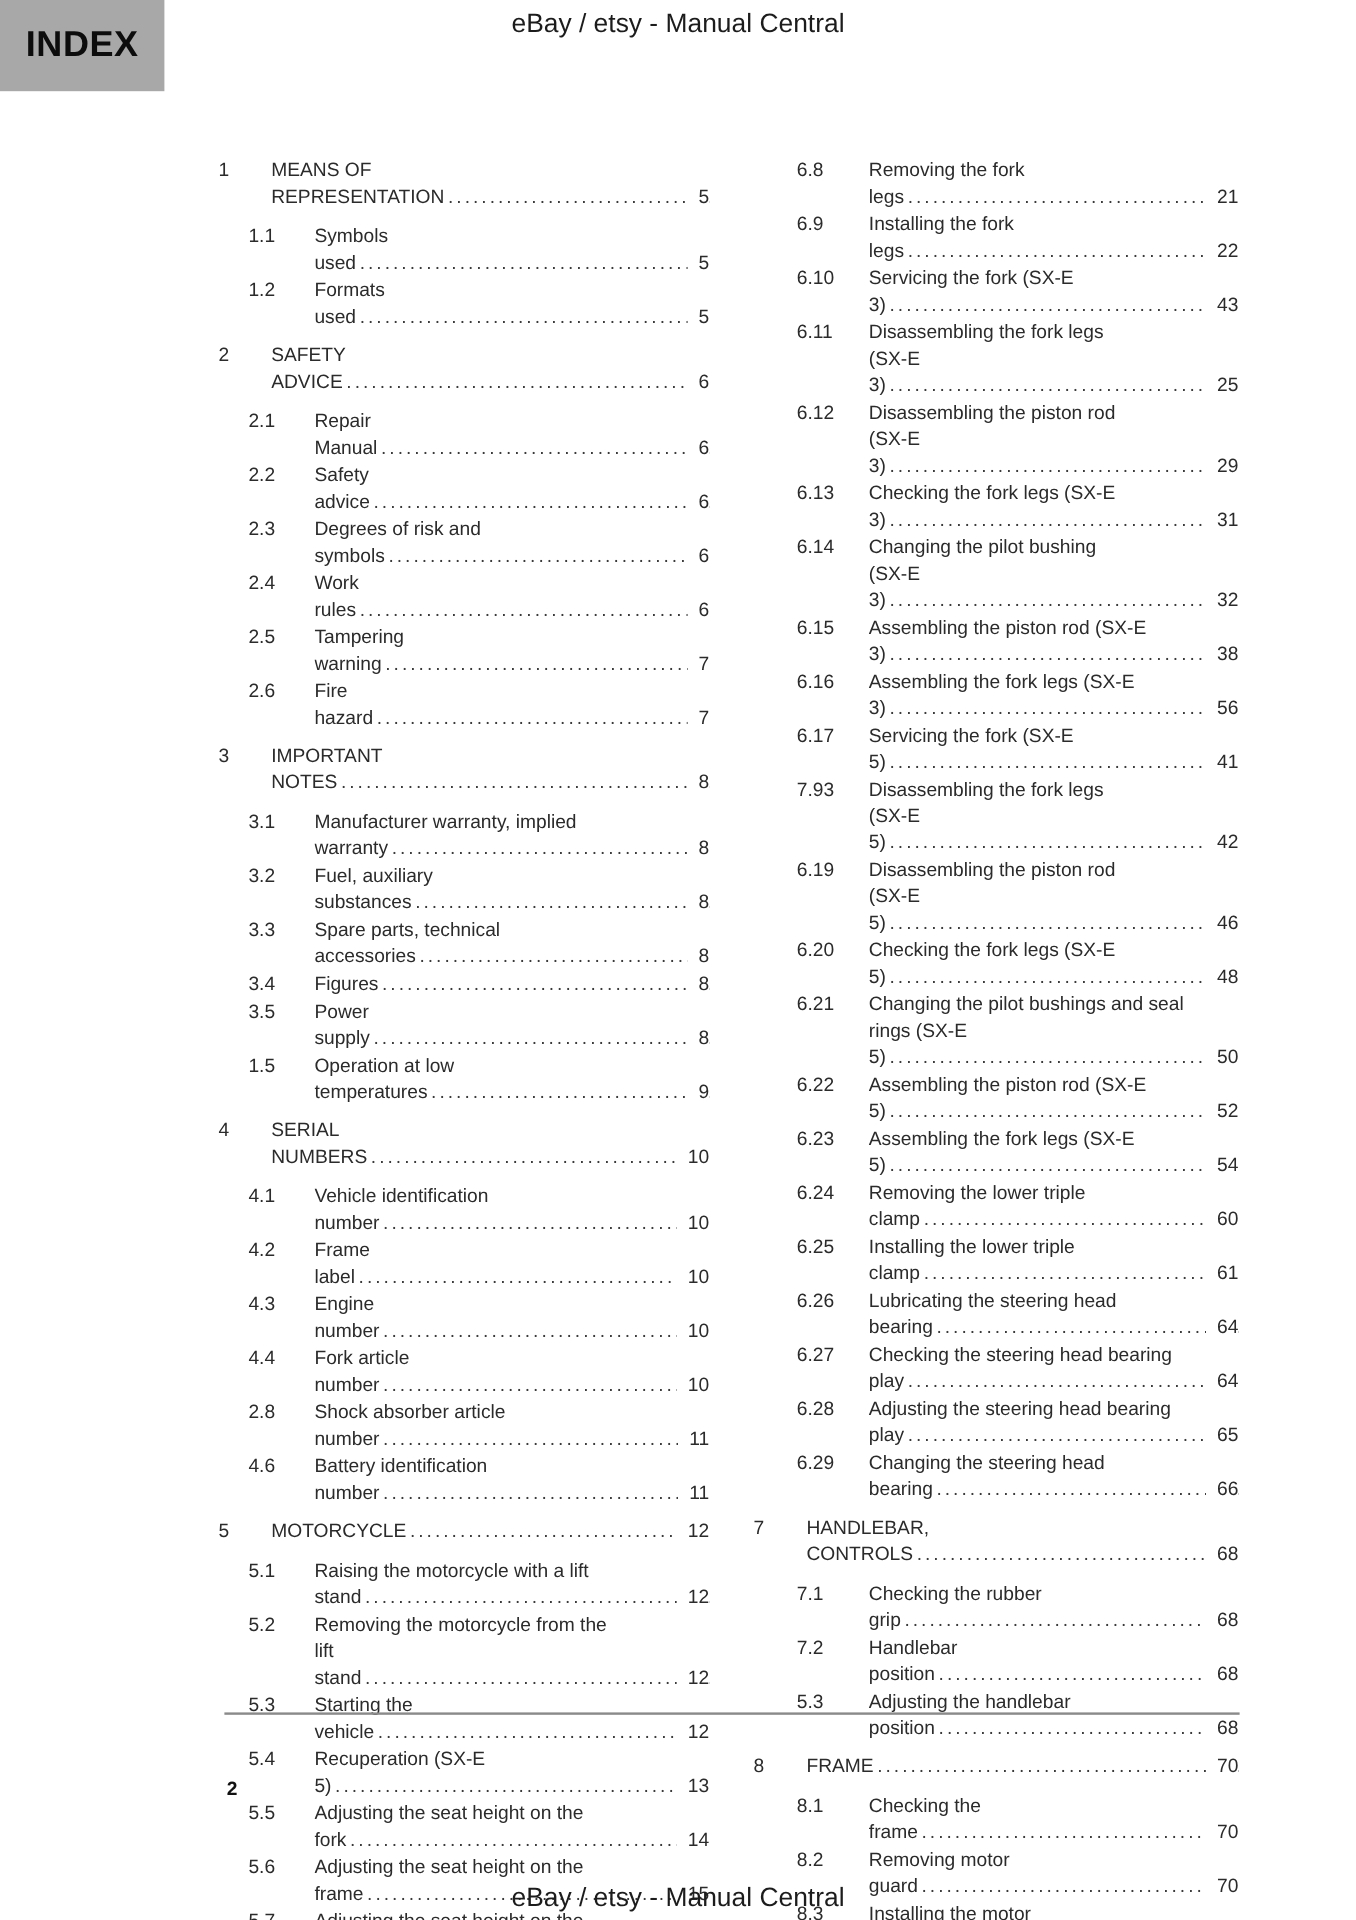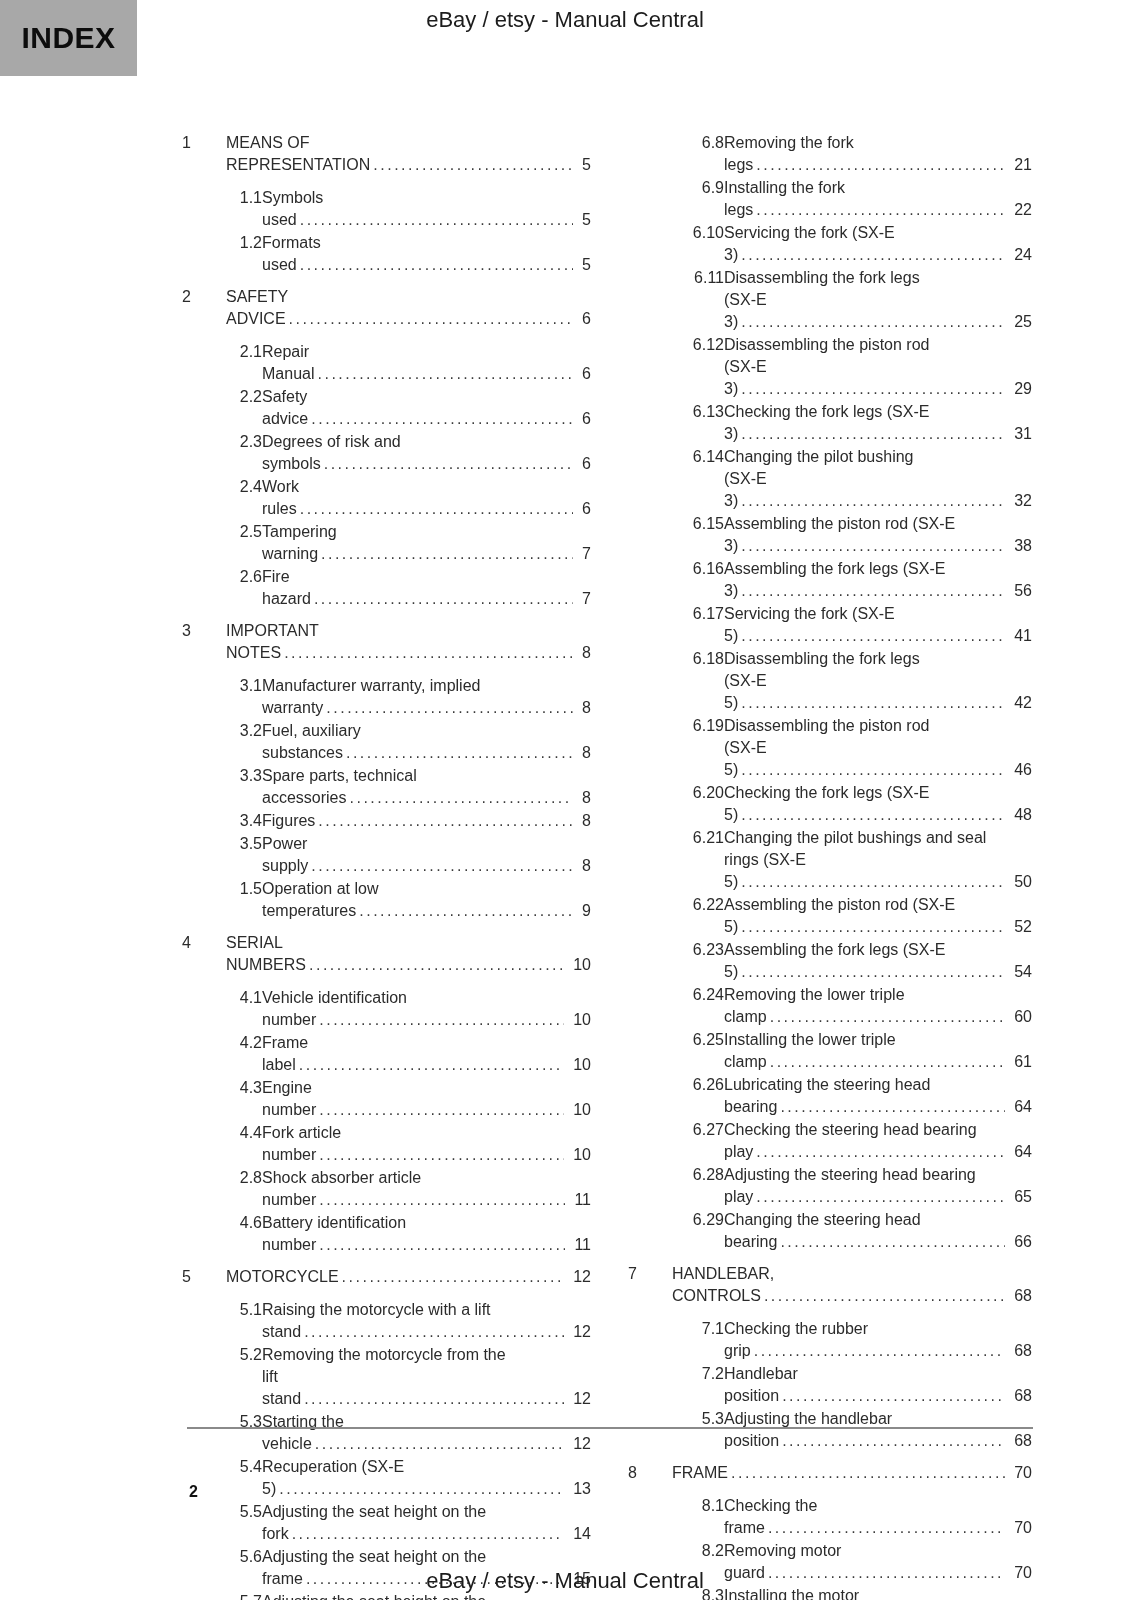--- a/index.html
+++ b/index.html
@@ -29,21 +29,21 @@
     position:absolute;left:182px;top:132px;width:850px;display:flex;
   }
   .toc-col{width:409px;font-size:16px;line-height:22px;}
   #col-right{width:404px;margin-left:37px;}
   .row{display:flex;align-items:flex-start;margin-bottom:1px;}
   .row.chapter{margin-top:10px;margin-bottom:11px;}
   .toc-col .row:first-child{margin-top:0;}
   .num{flex:none;}
   .chapter .num{width:44px;}
   .section{padding-left:25px;}
-  .section .num{width:55px;text-align:right;}
+  .section .num{width:55px;}
   #col-right .section{padding-left:36px;}
   #col-right .section .num{width:60px;}
   .lw{flex:1;position:relative;overflow:hidden;}
   .t{white-space:pre-line;}
   .t::after{
     content:"............................................................................";
     letter-spacing:2.5px;padding-left:3px;color:#3a3a3a;white-space:nowrap;
   }
   .pg{
     position:absolute;right:0;bottom:0;background:#ffffff;padding-left:9px;
@@ -344,21 +344,21 @@
     <span class="lw">
       <span class="t">Installing the fork legs</span>
       <span class="pg">22</span>
     </span>
   </div>
 
   <div class="row section">
     <span class="num">6.10</span>
     <span class="lw">
       <span class="t">Servicing the fork (SX-E 3)</span>
-      <span class="pg">24</span>
+      <span class="pg">43</span>
     </span>
   </div>
 
   <div class="row section">
     <span class="num">6.11</span>
     <span class="lw">
       <span class="t">Disassembling the fork legs
 (SX-E 3)</span>
       <span class="pg">25</span>
     </span>
@@ -408,21 +408,21 @@
 
   <div class="row section">
     <span class="num">6.17</span>
     <span class="lw">
       <span class="t">Servicing the fork (SX-E 5)</span>
       <span class="pg">41</span>
     </span>
   </div>
 
   <div class="row section">
-    <span class="num">6.18</span>
+    <span class="num">7.93</span>
     <span class="lw">
       <span class="t">Disassembling the fork legs
 (SX-E 5)</span>
       <span class="pg">42</span>
     </span>
   </div>
 
   <div class="row section">
     <span class="num">6.19</span>
     <span class="lw">

